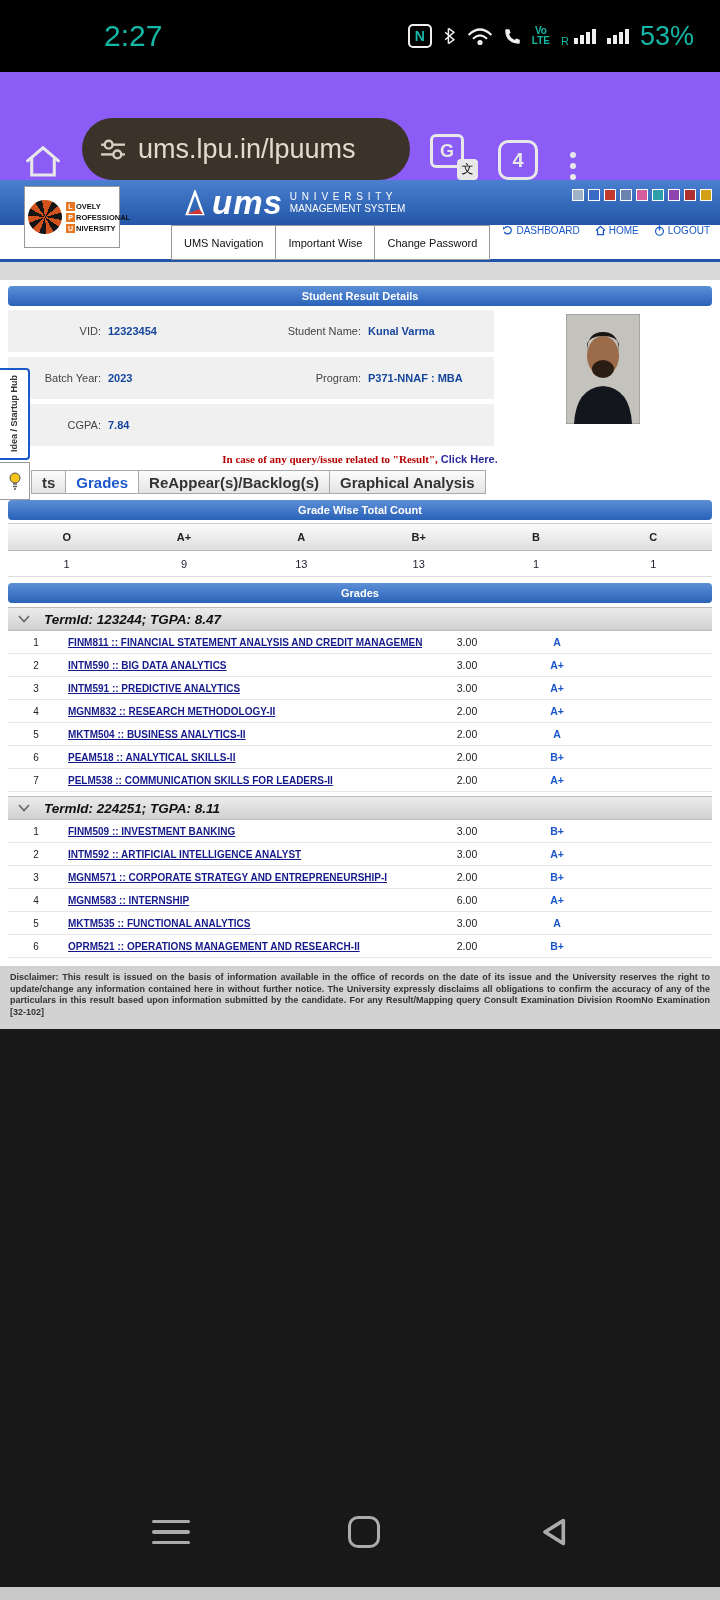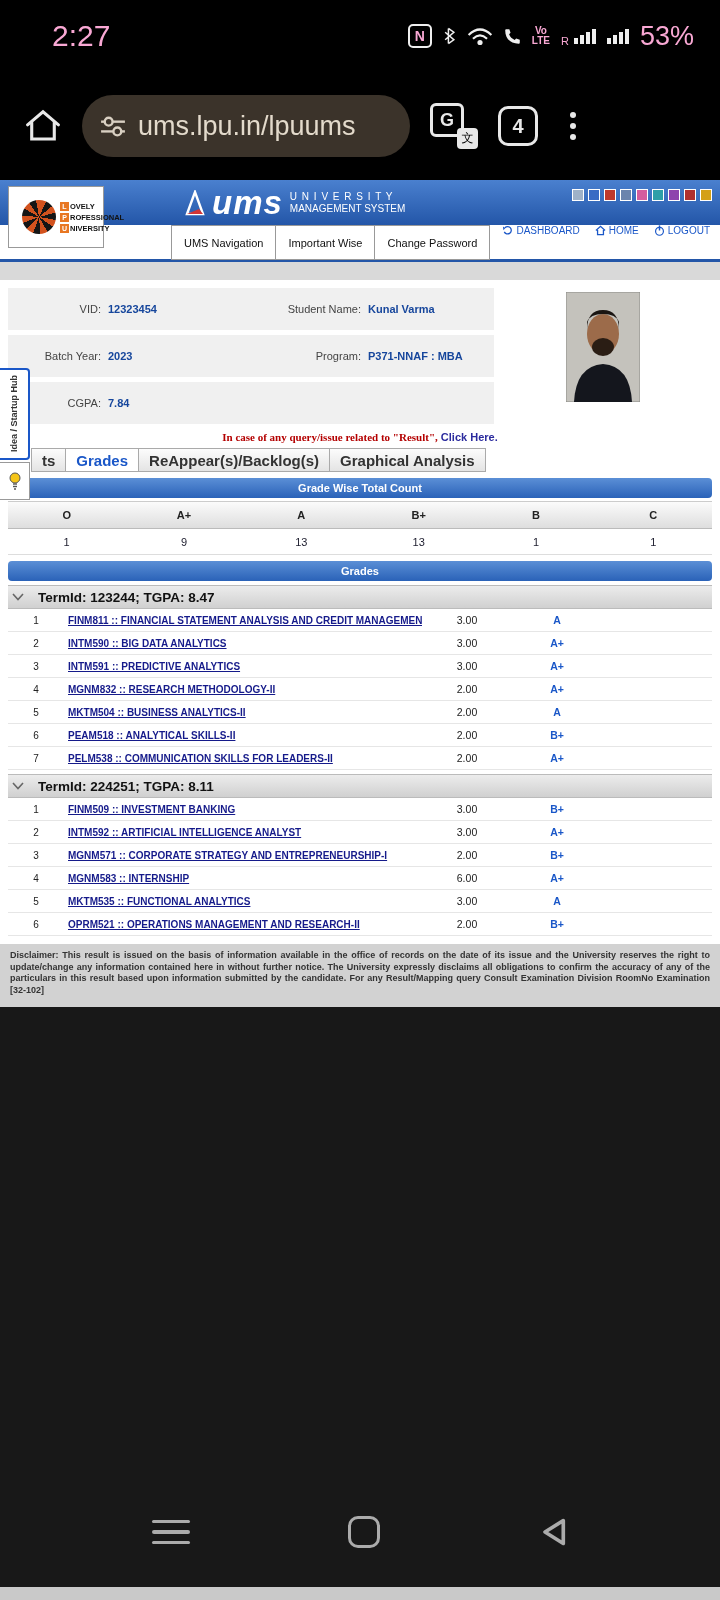--- a/index.html
+++ b/index.html
@@ -1,46 +1,46 @@
 <!DOCTYPE html>
 <html><head>
 <meta charset="utf-8">
 <style>
   * { margin:0; padding:0; box-sizing:border-box; }
   html,body { background:#181818; }
   body { width:720px; font-family:"Liberation Sans", sans-serif; }
   .screen { position:relative; width:720px; height:1600px; background:#181818; overflow:hidden; }
 
   
-  .status-bar { height:72px; background:#000; color:#f9a8d4; display:flex; align-items:center; padding:0 26px 0 52px; }
+  .status-bar { height:72px; background:#000; color:#14b8a6; display:flex; align-items:center; padding:0 26px 0 104px; }
   .sb-time { font-size:30px; }
   .sb-icons { margin-left:auto; display:flex; align-items:center; gap:11px; }
   .nfc-box { width:24px; height:24px; border:2px solid #efefef; border-radius:5px; display:flex; align-items:center; justify-content:center; font-size:14px; font-weight:bold; }
   .volte { display:flex; flex-direction:column; align-items:center; line-height:10px; font-size:10px; font-weight:bold; }
   .bars { display:flex; align-items:flex-end; gap:2px; }
   .bars span { width:4px; background:#efefef; display:block; }
   .b1{height:6px}.b2{height:9px}.b3{height:12px}.b4{height:15px}
   .roam { font-size:11px; margin-right:-6px; align-self:flex-start; margin-top:14px;}
   .sb-batt { font-size:27px; }
 
   
-  .browser-bar { height:108px; background:#000000; display:flex; align-items:center; padding:0 24px; gap:20px; }
+  .browser-bar { height:108px; background:#8b5cf6; display:flex; align-items:flex-end; padding:0 24px; gap:20px; }
   .url-pill { width:328px; height:62px; background:#3b332a; border-radius:31px; display:flex; align-items:center; padding:0 18px; gap:12px; }
   .url-text { font-size:27px; color:#e3dacb; white-space:nowrap; overflow:hidden; }
   .translate-icon { position:relative; width:48px; height:46px; flex:none; }
   .ti-big { position:absolute; left:0; top:0; width:34px; height:34px; border:3px solid #e8e8e8; border-radius:6px; color:#e8e8e8; font-weight:bold; font-size:18px; display:flex; align-items:center; justify-content:center; }
   .ti-small { position:absolute; right:0; bottom:0; width:21px; height:21px; background:#e8e8e8; border-radius:4px; color:#000; font-size:12px; display:flex; align-items:center; justify-content:center; }
   .tab-box { width:40px; height:40px; border:3px solid #e8e8e8; border-radius:10px; color:#e8e8e8; font-weight:bold; font-size:20px; display:flex; align-items:center; justify-content:center; flex:none; }
   .menu-dots { display:flex; flex-direction:column; gap:5px; margin-left:12px; }
   .menu-dots i { width:6px; height:6px; border-radius:50%; background:#e8e8e8; display:block; }
 
   
   .page { background:#fff; }
   .ums-top { height:45px; background:linear-gradient(180deg,#4a80cf,#2356a8); position:relative; display:flex; align-items:center; }
-  .lpu-logo { position:absolute; left:8px; top:6px; width:96px; height:62px; background:#fff; border:1px solid #999; display:flex; align-items:center; gap:4px; padding:13px; z-index:6; }
+  .lpu-logo { position:absolute; left:24px; top:6px; width:96px; height:62px; background:#fff; border:1px solid #999; display:flex; align-items:center; gap:4px; padding:3px; z-index:6; }
   .lpu-circle { width:34px; height:34px; border-radius:50%; background:repeating-conic-gradient(#d2521e 0 25deg,#151515 25deg 50deg); flex:none; }
   .lpu-text { display:flex; flex-direction:column; gap:2px; }
   .lpu-line { font-size:7.5px; color:#111; font-weight:bold; display:flex; align-items:center; gap:1px; }
   .lpu-init { background:#e87722; color:#fff; width:9px; height:9px; font-size:7px; display:flex; align-items:center; justify-content:center; flex:none; }
   .ums-logo { margin-left:185px; display:flex; align-items:center; gap:7px; color:#fff; }
   .ums-word { font-size:33px; font-weight:bold; letter-spacing:1px; line-height:28px; font-style:italic; }
   .ums-sub { display:flex; flex-direction:column; gap:1px; }
   .ums-sub .t { font-size:10px; letter-spacing:1px; }
   .ums-sub .b { font-size:10px; }
   .squares { position:absolute; right:8px; top:9px; display:flex; gap:4px; }
@@ -73,21 +73,21 @@
   .idea-badge { position:absolute; left:0; top:88px; width:30px; z-index:4; }
   .idea-label { height:92px; background:#fff; border:2px solid #1a57c8; border-left:none; border-radius:0 4px 4px 0; display:flex; align-items:center; justify-content:center; }
   .idea-text { writing-mode:vertical-rl; transform:rotate(180deg); font-size:9px; font-weight:bold; color:#333; white-space:nowrap; }
   .idea-bulb { margin-top:2px; height:38px; width:30px; background:#fff; border:1px solid #999; border-left:none; display:flex; align-items:center; justify-content:center; }
 
   .count-head { display:grid; grid-template-columns:repeat(6,1fr); height:28px; background:linear-gradient(#fbfbfb,#dedede); border-top:1px solid #ccc; border-bottom:1px solid #bbb; align-items:center; margin-top:3px; }
   .count-head div { text-align:center; font-size:11px; font-weight:bold; color:#222; }
   .count-vals { display:grid; grid-template-columns:repeat(6,1fr); height:26px; align-items:center; border-bottom:1px solid #ddd; background:#fff; }
   .count-vals div { text-align:center; font-size:11px; color:#223; }
 
-  .term-head { height:24px; background:linear-gradient(#ececec,#d0d0d0); border-top:1px solid #bbb; border-bottom:1px solid #bbb; display:flex; align-items:center; gap:14px; padding-left:4px; margin-top:4px; cursor:pointer; }
+  .term-head { height:24px; background:linear-gradient(#ececec,#d0d0d0); border-top:1px solid #bbb; border-bottom:1px solid #bbb; display:flex; align-items:center; gap:14px; padding-left:10px; margin-top:4px; cursor:pointer;font-style:italic; }
   .term-title { font-size:13.5px; font-weight:bold; color:#111; }
   .course-row { display:grid; grid-template-columns:56px 1fr 90px 90px 110px; height:23px; align-items:center; border-bottom:1px solid #e6e6e6; background:#fff; }
   .c-sno { text-align:center; font-size:10px; color:#222; }
   .c-name { font-size:10px; font-weight:bold; color:#151a8a; text-decoration:underline; padding-left:4px; white-space:nowrap; overflow:hidden; cursor:pointer; }
   .c-cred { text-align:center; font-size:10.5px; color:#222; }
   .c-grade { text-align:center; font-size:10.5px; font-weight:bold; color:#1a57c8; cursor:pointer; }
 
   .disclaimer { margin:8px -8px 0; background:#d2d2d2; padding:6px 10px 10px; font-size:9px; font-weight:bold; color:#333; line-height:1.3; text-align:justify; }
 
   
@@ -247,20 +247,21 @@
             </svg>
           <span>LOGOUT</span>
         </span>
       </span>
     </div>
 
     <div class="gray-gap"></div>
 
     <div class="content">
 
+      <div class="blue-bar">Student Result Details</div>
 
       <div class="info-wrap">
         <div class="info-left">
           <div class="info-row">
             <span class="info-label">VID:</span>
             <span class="info-value">12323454</span>
             <span class="info-label">Student Name:</span>
             <span class="info-value">Kunal Varma</span>
           </div>
           <div class="info-row">

